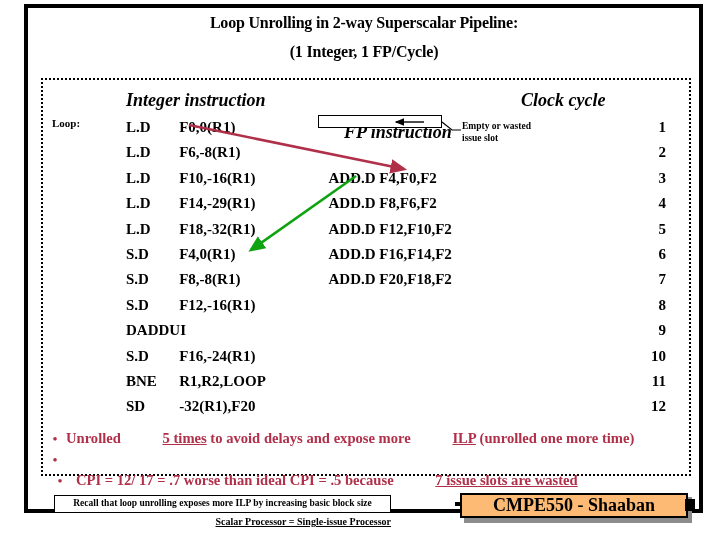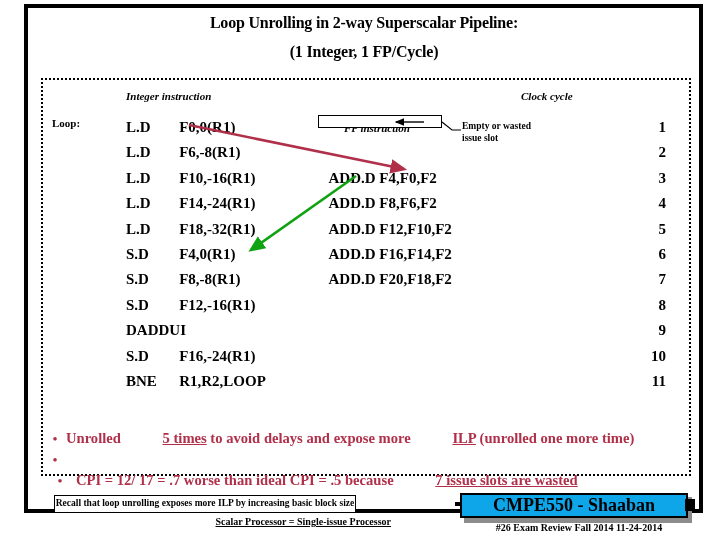--- a/index.html
+++ b/index.html
@@ -55,21 +55,21 @@
     background: transparent;
     pointer-events: none;
   }
 
   
   .col-header {
     position: absolute;
     font-family: "Liberation Serif", serif;
     font-style: italic;
     font-weight: bold;
-    font-size: 11px;
+    font-size: 18px;
     color: #000000;
     white-space: nowrap;
   }
   #hdr-int { left: 126px; top: 90px; }
   #hdr-fp  { left: 344px; top: 90px; margin-top: 32px; }
   #hdr-clk { left: 521px; top: 90px; }
 
   
   #loop-label {
     position: absolute;
@@ -153,21 +153,21 @@
     font-size: 13px;
   }
   .bullet-row.indent .dot { width: 32px; flex: 0 0 32px; }
   .bullet-row .btxt u { text-decoration: underline; margin-left: 38px; }
 
   
   #recall-box {
     position: absolute;
     left: 54px;
     top: 495px;
-    width: 302px;
+    width: 337px;
     height: 18px;
     border: 1.5px solid #000000;
     box-sizing: border-box;
     background: #ffffff;
     font-family: "Liberation Serif", serif;
     font-weight: bold;
     font-size: 9.5px;
     line-height: 15px;
     text-align: center;
     color: #000000;
@@ -202,21 +202,21 @@
     width: 228px;
     height: 26px;
     background: #8c8c8c;
   }
   #badge-box {
     position: absolute;
     left: 5px;
     top: 2px;
     width: 228px;
     height: 25px;
-    background: #0ea5e9;
+    background: #fdba74;
     border: 2px solid #000000;
     box-sizing: border-box;
     text-align: center;
     font-family: "Liberation Serif", serif;
     font-weight: bold;
     font-size: 18px;
     line-height: 21px;
     color: #000000;
     white-space: nowrap;
   }
@@ -290,21 +290,21 @@
         <td class="c-cycle">2</td>
       </tr>
       <tr>
         <td class="c-op">L.D</td>
         <td class="c-args">F10,-16(R1)</td>
         <td class="c-fp">ADD.D F4,F0,F2</td>
         <td class="c-cycle">3</td>
       </tr>
       <tr>
         <td class="c-op">L.D</td>
-        <td class="c-args">F14,-24(R1)</td>
+        <td class="c-args">F14,-29(R1)</td>
         <td class="c-fp">ADD.D F8,F6,F2</td>
         <td class="c-cycle">4</td>
       </tr>
       <tr>
         <td class="c-op">L.D</td>
         <td class="c-args">F18,-32(R1)</td>
         <td class="c-fp">ADD.D F12,F10,F2</td>
         <td class="c-cycle">5</td>
       </tr>
       <tr>
@@ -334,20 +334,26 @@
         <td class="c-op">S.D</td>
         <td class="c-args">F16,-24(R1)</td>
         <td class="c-fp"></td>
         <td class="c-cycle">10</td>
       </tr>
       <tr>
         <td class="c-op">BNE</td>
         <td class="c-args">R1,R2,LOOP</td>
         <td class="c-fp"></td>
         <td class="c-cycle">11</td>
+      </tr>
+      <tr>
+        <td class="c-op">SD</td>
+        <td class="c-args">-32(R1),F20</td>
+        <td class="c-fp"></td>
+        <td class="c-cycle">12</td>
       </tr>
     </tbody>
 </table>
 
 <div id="empty-slot-box"></div>
 <div id="empty-slot-callout">
   <div>Empty or wasted</div>
   <div>issue slot</div>
 </div>
 
@@ -388,14 +394,13 @@
   </div>
 
 <div id="recall-box">Recall that loop unrolling exposes more ILP by increasing basic block size</div>
 <div id="scalar-note">Scalar Processor = Single-issue Processor</div>
 
 <div id="badge-wrap">
   <div id="badge-tab-l"></div>
   <div id="badge-shadow"></div>
   <div id="badge-box">CMPE550 - Shaaban</div>
   <div id="badge-tab-r"></div>
-  <div id="badge-meta">#26   Exam Review  Fall 2014   11-24-2014</div>
 </div>
 
 </body></html>

